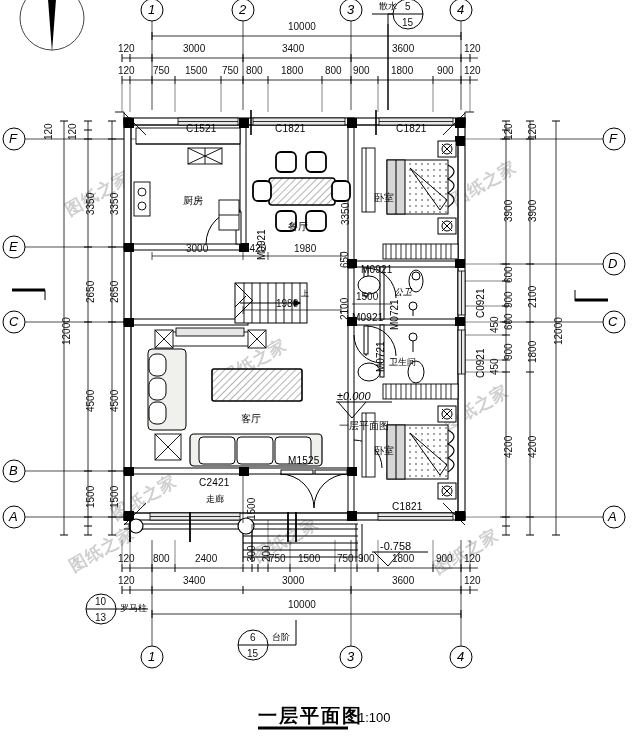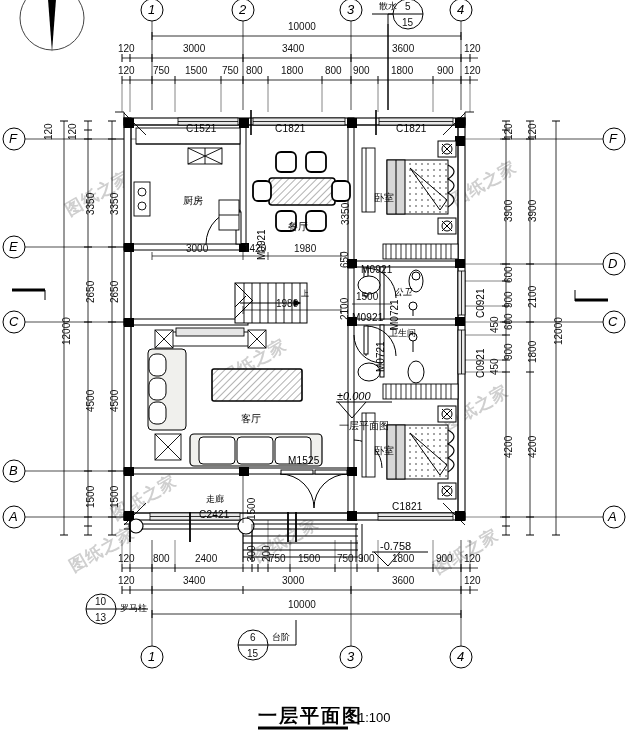--- a/index.html
+++ b/index.html
@@ -822,27 +822,27 @@
   <div class="lbl dim" style="left:356px;top:292px;">1500</div>
   <div class="lbl dim-v" style="left:247px;top:520px;">1500</div>
   <div class="lbl dim-v" style="left:341px;top:225px;">3350</div>
 
   <div class="lbl cn" style="left:183px;top:196px;font-size:10px;">厨房</div>
   <div class="lbl cn" style="left:288px;top:222px;font-size:10px;">餐厅</div>
   <div class="lbl cn" style="left:374px;top:193px;font-size:10px;">卧室</div>
   <div class="lbl cn" style="left:241px;top:414px;font-size:10px;">客厅</div>
   <div class="lbl cn" style="left:206px;top:495px;font-size:9px;">走廊</div>
   <div class="lbl cn" style="left:394px;top:288px;font-size:9px;font-style:italic;">公卫</div>
-  <div class="lbl cn" style="left:389px;top:329px;font-size:9px;">卫生间</div>
+  <div class="lbl cn" style="left:389px;top:358px;font-size:9px;">卫生间</div>
   <div class="lbl cn" style="left:374px;top:446px;font-size:10px;">卧室</div>
 
   <div class="lbl code" style="left:186px;top:124px;">C1521</div>
   <div class="lbl code" style="left:275px;top:124px;">C1821</div>
   <div class="lbl code" style="left:396px;top:124px;">C1821</div>
-  <div class="lbl code" style="left:199px;top:510px;">C2421</div>
+  <div class="lbl code" style="left:199px;top:478px;">C2421</div>
   <div class="lbl code" style="left:392px;top:502px;">C1821</div>
   <div class="lbl code-v" style="left:476px;top:318px;">C0921</div>
   <div class="lbl code-v" style="left:476px;top:378px;">C0921</div>
 
   <div class="lbl code-v" style="left:257px;top:260px;">M0921</div>
   <div class="lbl code" style="left:361px;top:265px;">M0921</div>
   <div class="lbl code" style="left:352px;top:313px;">M0921</div>
   <div class="lbl code-v" style="left:390px;top:330px;">M0721</div>
   <div class="lbl code-v" style="left:376px;top:372px;">M0721</div>
   <div class="lbl code" style="left:288px;top:456px;">M1525</div>

